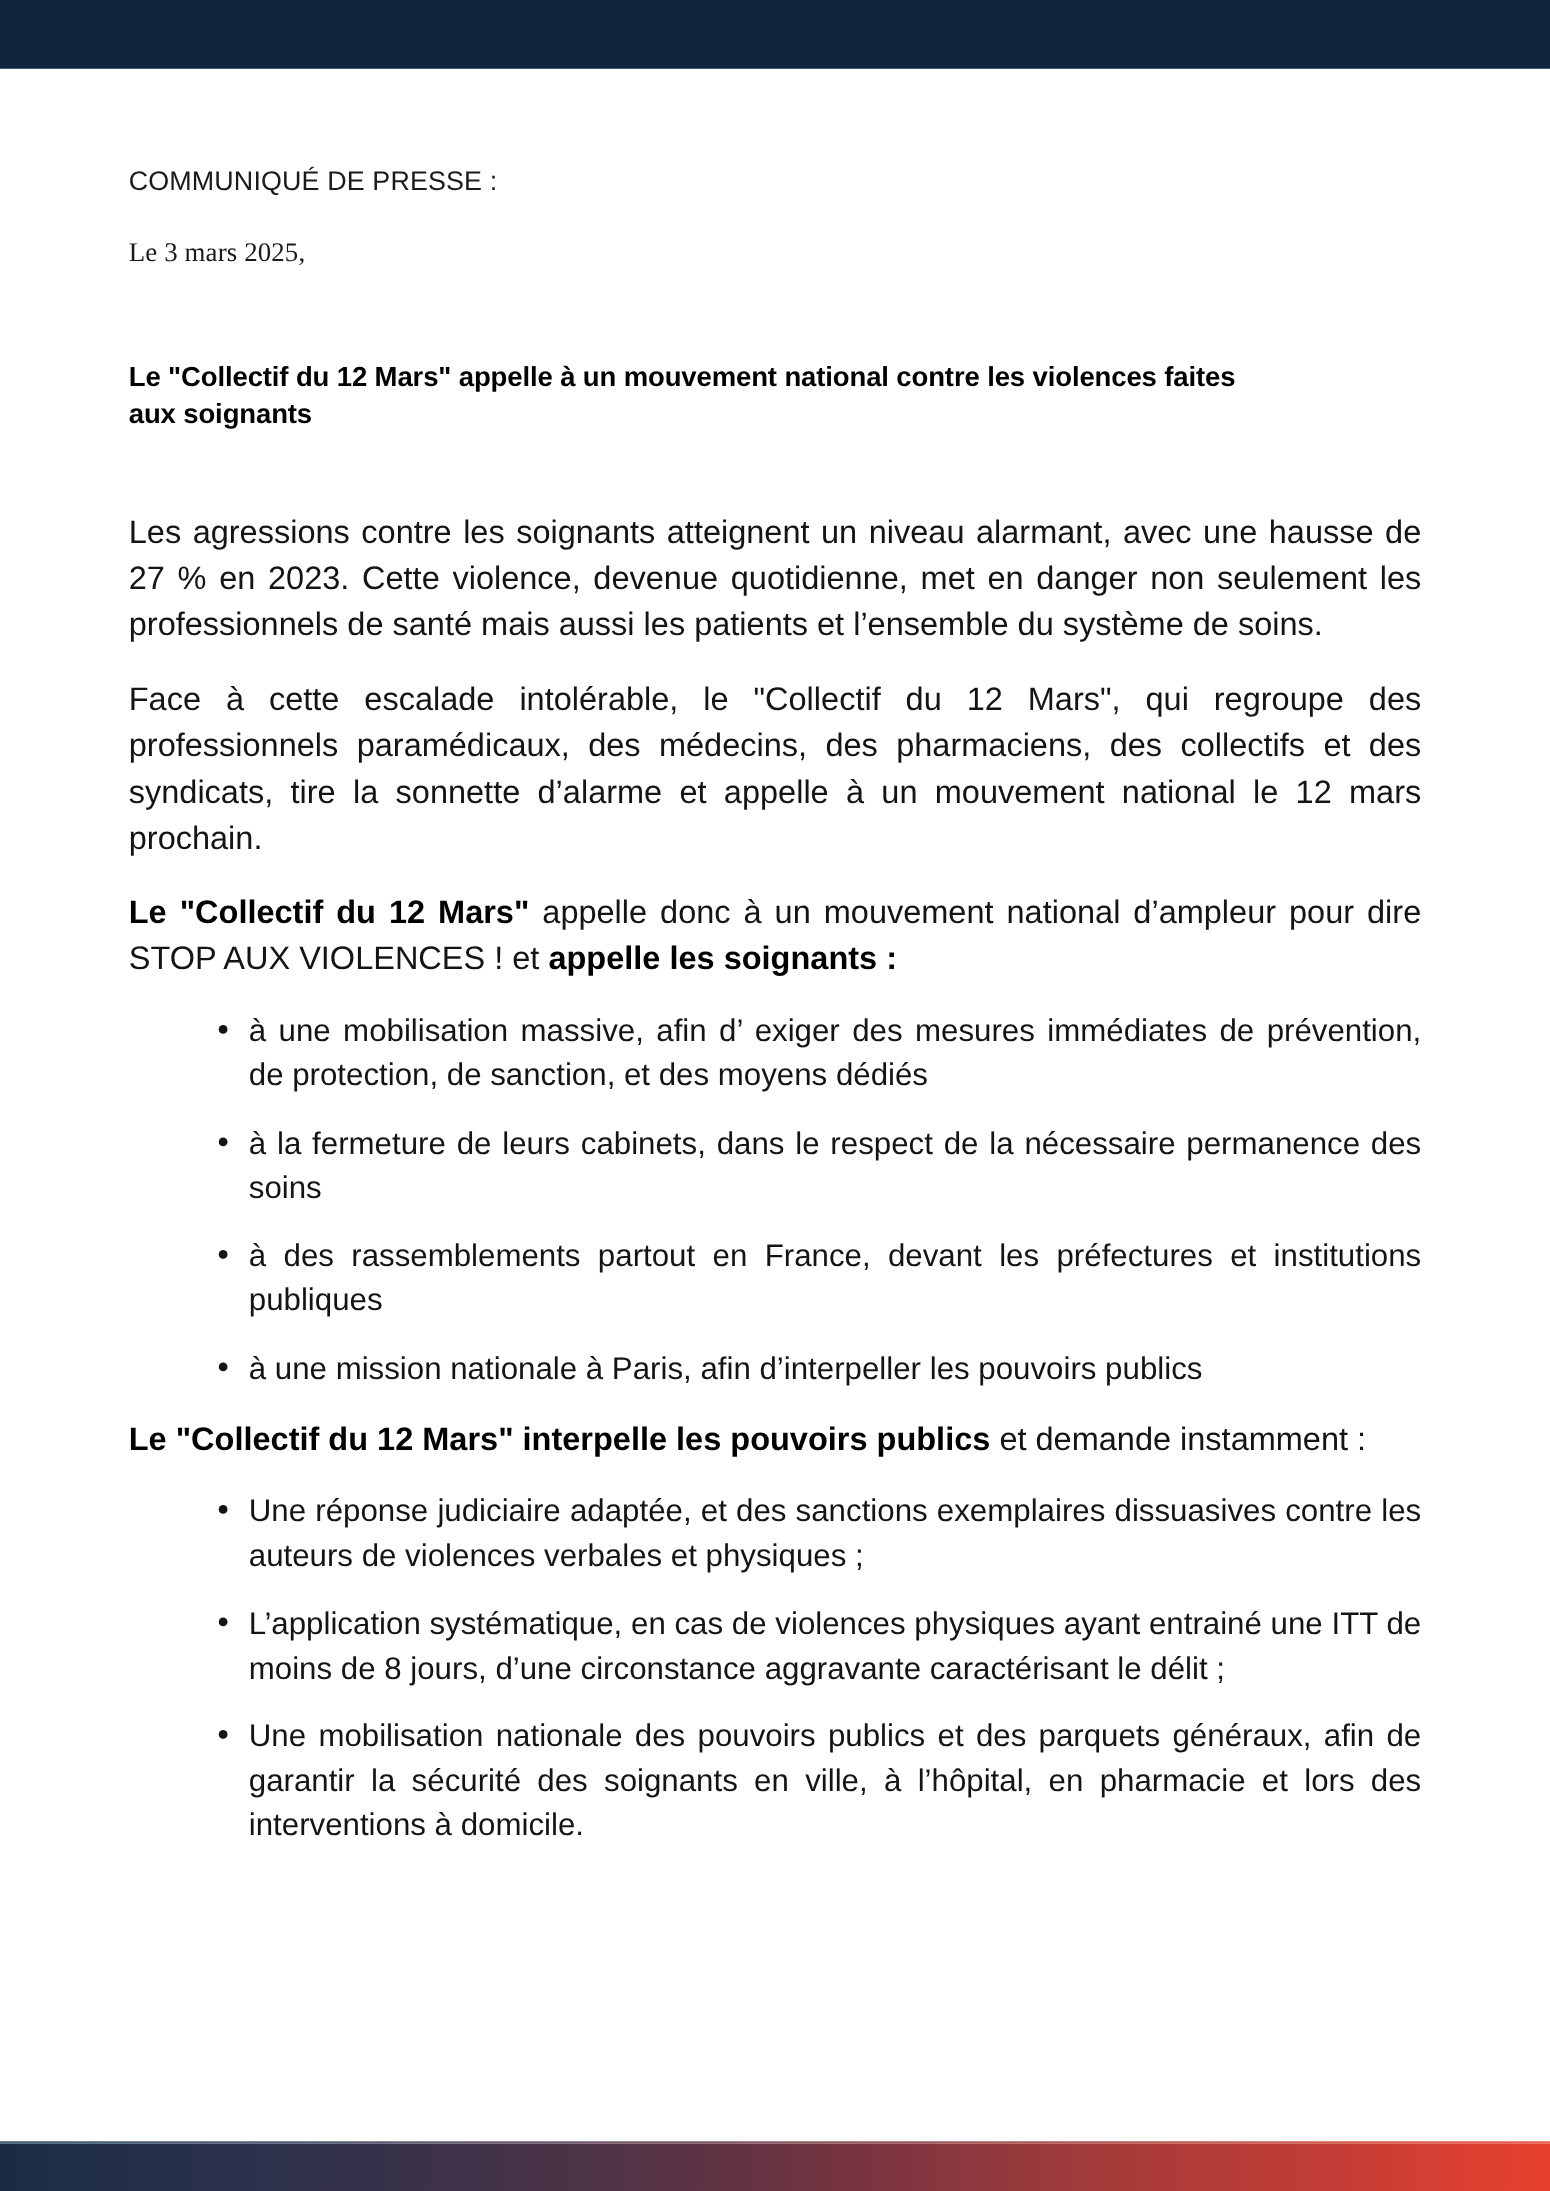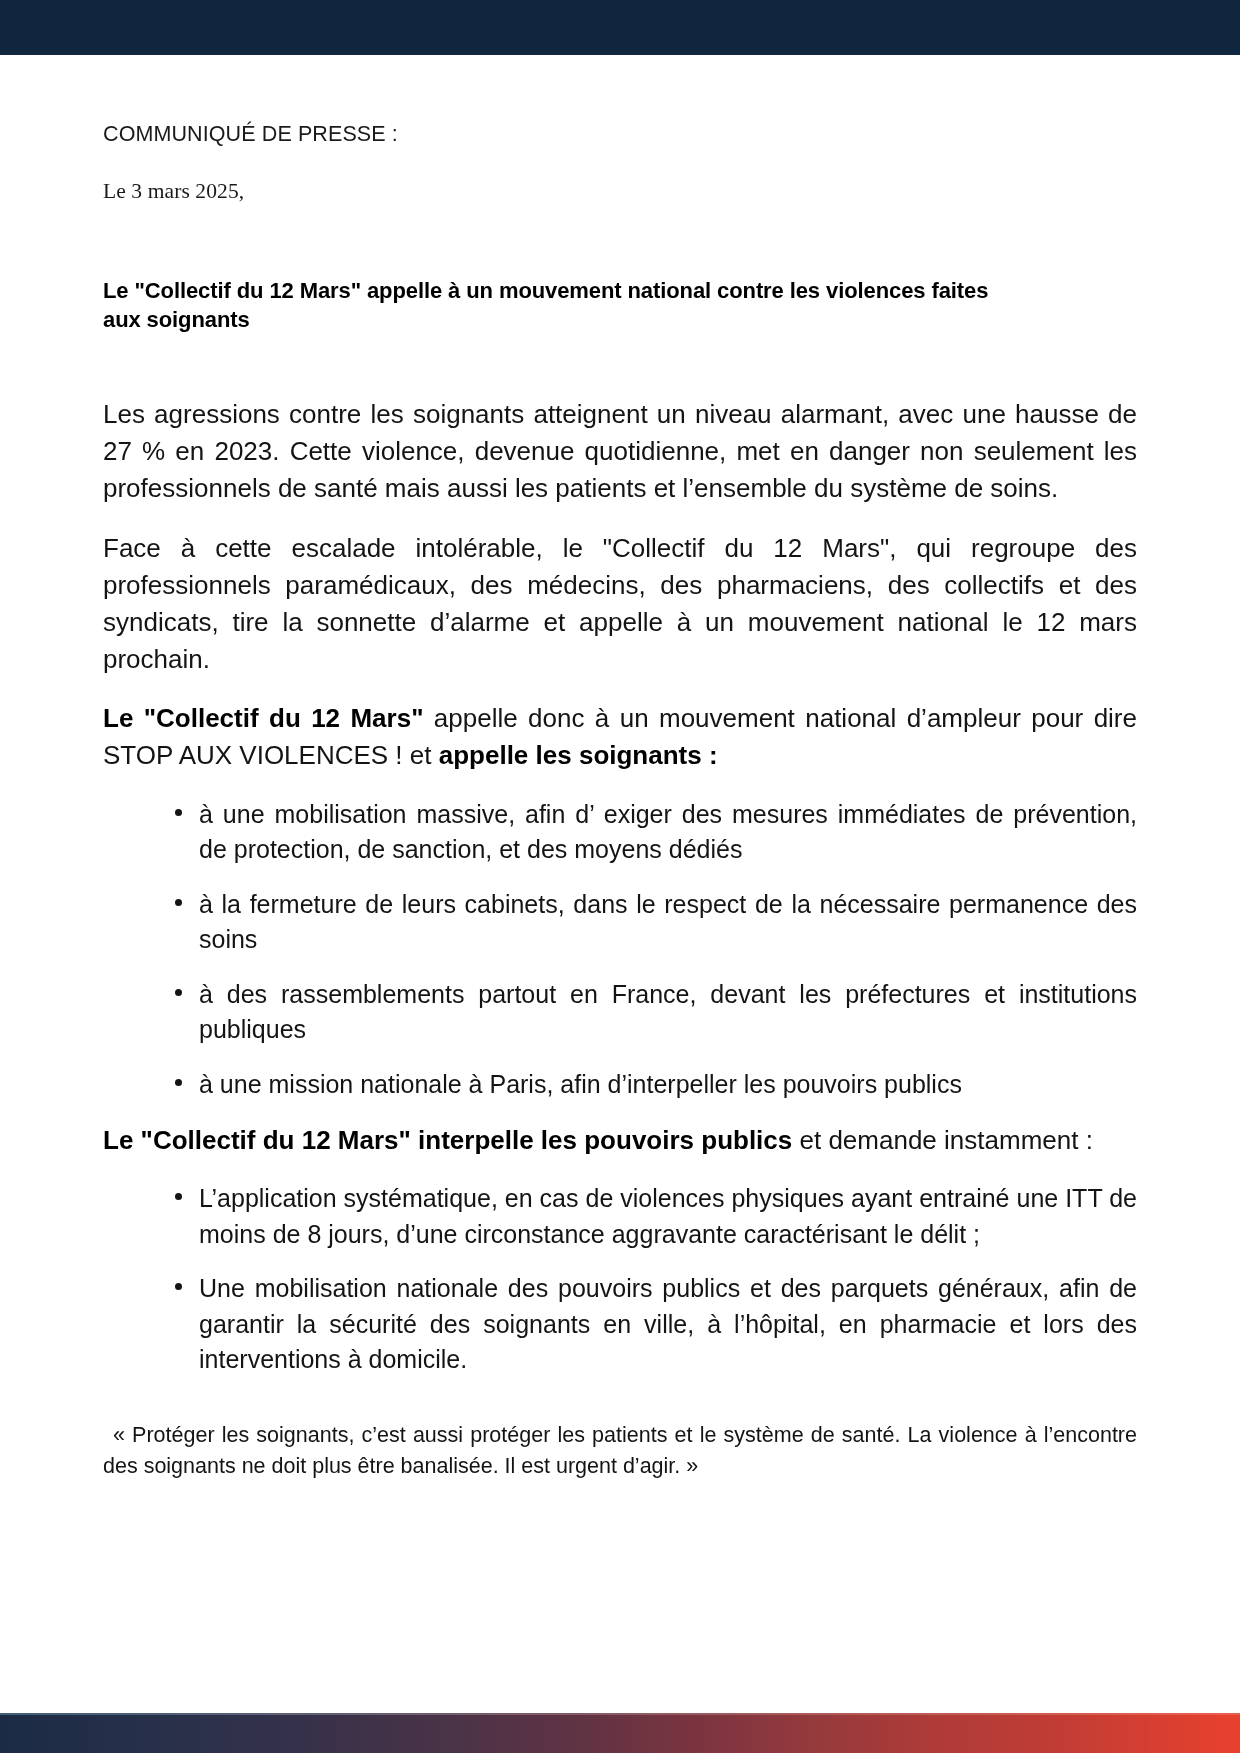--- a/index.html
+++ b/index.html
@@ -58,21 +58,21 @@
         #6a3f4e 45%,
         #9c3d3e 65%,
         #c8412f 85%,
         #e8412e 100%);
     opacity: .85;
   }
 
   
   .page {
     position: absolute;
-    top: 47px;
+    top: 58px;
     left: 0;
     width: 1240px;
     box-sizing: border-box;
     padding: 0 103px 0 103px;
   }
 
   .meta-line {
     font-size: 21.5px;
     line-height: 1.35;
     letter-spacing: .1px;
@@ -170,25 +170,25 @@
     <ul class="bullets list-block">
       <li>à une mobilisation massive, afin d’ exiger des mesures immédiates de prévention, de protection, de sanction, et des moyens dédiés</li>
       <li>à la fermeture de leurs cabinets, dans le respect de la nécessaire permanence des soins</li>
       <li>à des rassemblements partout en France, devant les préfectures et institutions publiques</li>
       <li>à une mission nationale à Paris, afin d’interpeller les pouvoirs publics</li>
     </ul>
 
     <p class="para"><b>Le "Collectif du 12 Mars" interpelle les pouvoirs publics</b><span> et demande instamment :</span></p>
 
     <ul class="bullets list-block">
+      <li>Une réponse judiciaire adaptée, et des sanctions exemplaires dissuasives contre les auteurs de violences verbales et physiques ;</li>
       <li>L’application systématique, en cas de violences physiques ayant entrainé une ITT de moins de 8 jours, d’une circonstance aggravante caractérisant le délit ;</li>
       <li>Une mobilisation nationale des pouvoirs publics et des parquets généraux, afin de garantir la sécurité des soignants en ville, à l’hôpital, en pharmacie et lors des interventions à domicile.</li>
     </ul>
 
     <div class="spacer-sm"></div>
 
-    <p class="quote">« Protéger les soignants, c’est aussi protéger les patients et le système de santé. La violence à l’encontre des soignants ne doit plus être banalisée. Il est urgent d’agir. »</p>
 
   </div>
 </div>
 
 <div class="bottom-bar-hairline"></div>
 <div class="bottom-bar"></div>
 
 </body></html>

